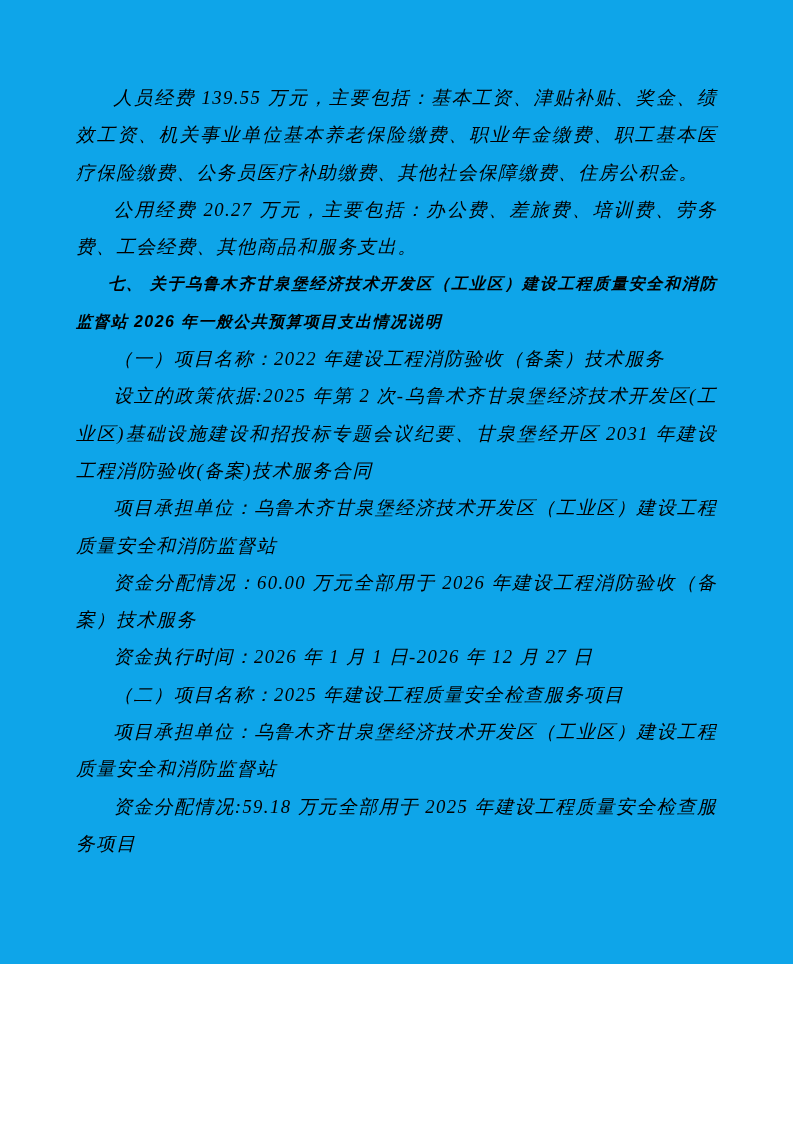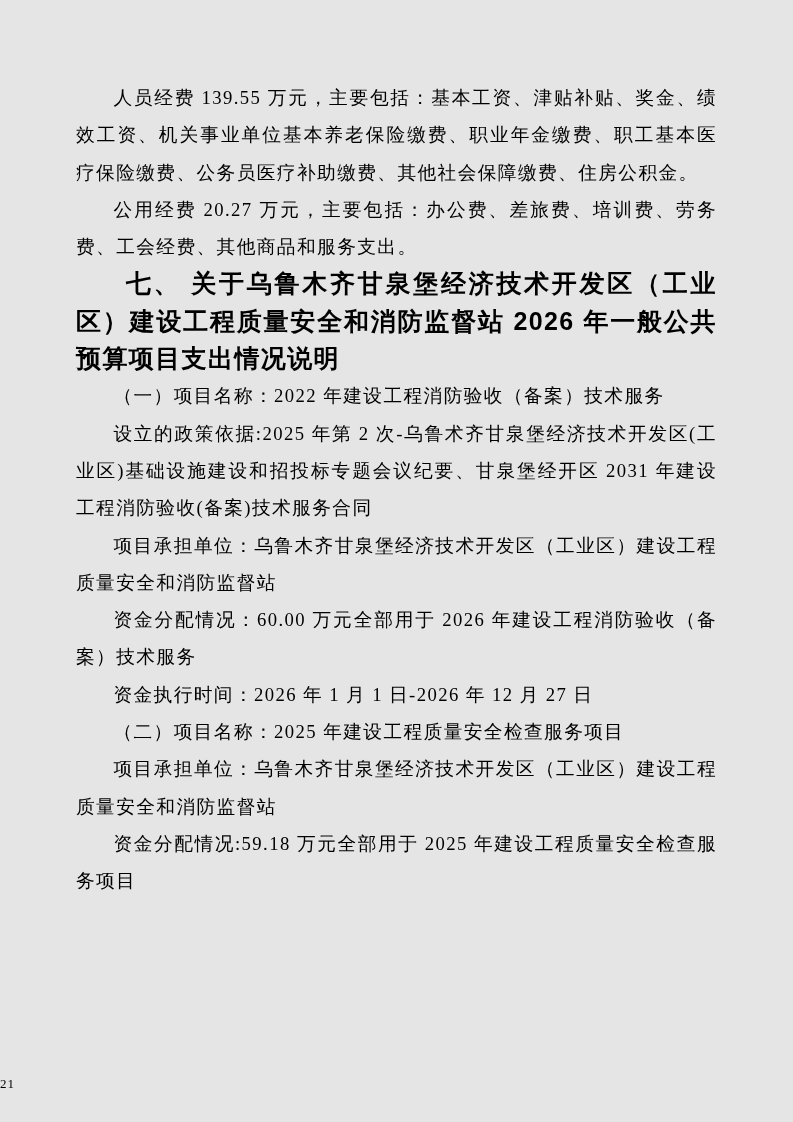--- a/index.html
+++ b/index.html
@@ -3,24 +3,25 @@
 <meta charset="utf-8">
 <style>
   html, body {
     margin: 0;
     padding: 0;
     background: #ffffff;
   }
   .page {
     position: relative;
     width: 793px;
-    height: 1122px;
-    background: #e5e5e5;
+    height: 964px;
+    background: #0ea5e9;
     color: #000000;
     overflow: hidden;
+    font-style: italic;
   }
   .content {
     position: absolute;
     left: 76px;
     top: 79px;
     width: 641px;
   }
   .para {
     margin: 0;
     font-family: "Liberation Serif", "DejaVu Serif", serif;
@@ -28,21 +29,21 @@
     line-height: 37.3px;
     letter-spacing: 1.4px;
     text-align: justify;
     text-justify: inter-ideograph;
     text-indent: 2em;
     color: #000000;
   }
   .heading {
     font-weight: 700;
     font-family: "Liberation Sans", "DejaVu Sans", sans-serif;
-    font-size: 25px;
+    font-size: 16px;
     line-height: 37.3px;
   }
   .page-number {
     position: absolute;
     top: 1076px;
     left: 0;
     width: 100%;
     text-align: left;
     font-family: "Liberation Serif", "DejaVu Serif", serif;
     font-size: 13px;

